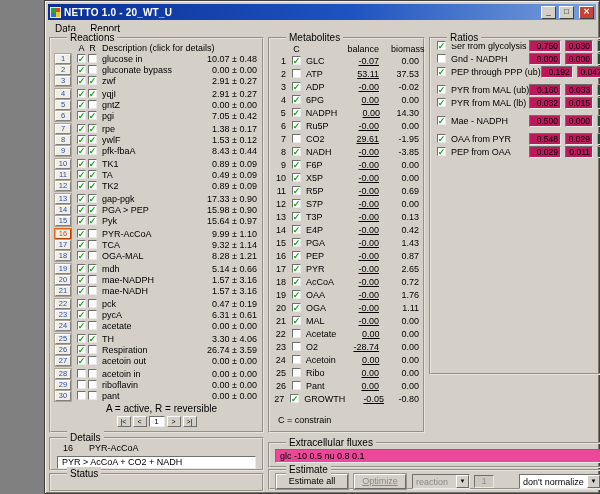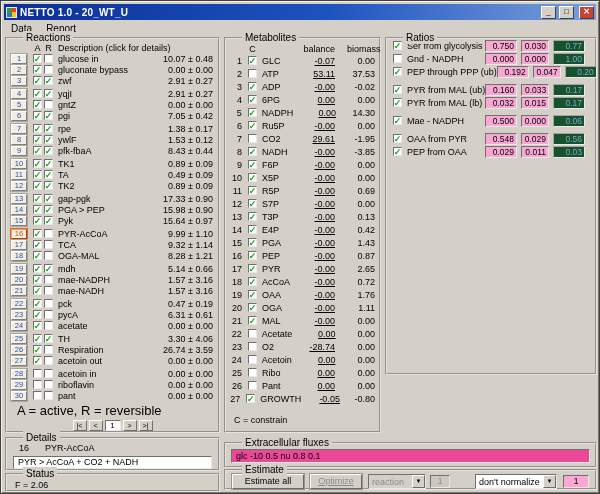--- a/index.html
+++ b/index.html
@@ -1,18 +1,18 @@
 <!DOCTYPE html>
 <html><head>
 <meta charset="utf-8">
 <style>
   *{box-sizing:border-box;margin:0;padding:0;}
   html,body{width:600px;height:494px;}
   body{position:relative;font-family:"Liberation Sans",sans-serif;background:#808080;overflow:hidden;font-size:10px;color:#000;}
-  .window{position:absolute;inset:0;background:#d4d0c8;border:1px solid #404040;box-shadow:inset 1px 1px 0 #f4f2ec, inset -1px -1px 0 #7a766e;padding:3px;}
+  .window{position:absolute;inset:0;background:#d4d0c8;border:1px solid #404040;box-shadow:inset 1px 1px 0 #f4f2ec, inset -1px -1px 0 #7a766e;padding:3px;margin-left:44px;}
   
   .titlebar{height:16px;background:linear-gradient(90deg,#0b2f96 0%,#1d53c0 55%,#7ba0dc 100%);display:flex;align-items:center;gap:3px;padding:0 2px;color:#fff;}
   .app-icon{width:11px;height:11px;flex:none;border:1px solid #e8e8e8;background:conic-gradient(#e04818 0 25%,#f6c618 0 50%,#2878d0 0 75%,#28a048 0 100%);}
   .tb-title{flex:1;font-size:10px;font-weight:bold;white-space:nowrap;letter-spacing:.2px;}
   .tbb{width:15px;height:13px;flex:none;background:#d4d0c8;border:1px solid;border-color:#fff #404040 #404040 #fff;font-size:8px;line-height:10px;text-align:center;color:#000;}
   .tbb.close{background:#c94335;color:#fff;font-weight:bold;margin-left:2px;}
   
   .menubar{height:16px;display:flex;align-items:center;font-size:10px;}
   .menu-item{padding:1px 7px;}
   
@@ -27,21 +27,21 @@
   .rx-header .h-a{width:9px;text-align:center;}
   .rx-header .h-r{width:9px;text-align:center;margin-left:2px;}
   .rx-header .h-desc{margin-left:5px;white-space:nowrap;}
   .rx-row{display:flex;align-items:center;height:11px;padding-left:4px;}
   .rx-row.gap{margin-top:2px;}
   .numbtn{width:16px;height:10px;flex:none;margin-right:6px;background:#f1eee6;border:1px solid;border-color:#fff #808080 #808080 #fff;outline:1px solid #aaa69c;font-size:7.5px;line-height:8px;text-align:center;color:#2b4fa0;}
   .numbtn.sel{color:#d4500a;outline:1px solid #e06820;border-color:#f0a060 #b04000 #b04000 #f0a060;}
   .cb + .cb{margin-left:2px;}
   .rx-name{margin-left:5px;font-size:9px;line-height:10px;white-space:nowrap;}
   .rx-val{margin-left:auto;padding-right:5px;font-size:9px;white-space:nowrap;}
-  .rx-legend{font-size:13px;margin:2px 0 0 10px;}
+  .rx-legend{font-size:10px;margin:2px 0 0 10px;text-align:center;}
   .rx-pager{display:flex;justify-content:center;gap:2px;margin-top:2px;}
   .pgb{width:14px;height:11px;background:#d4d0c8;border:1px solid;border-color:#fff #707070 #707070 #fff;font-size:7px;line-height:9px;text-align:center;}
   .pgedit{width:16px;height:11px;background:#fff;border:1px solid;border-color:#707070 #e9e9e9 #e9e9e9 #707070;font-size:8px;line-height:9px;text-align:center;}
   
   #g-metabolites{left:223px;top:36px;width:157px;height:396px;}
   .mb-header{display:flex;align-items:flex-end;height:15px;padding:3px 4px 0 22px;font-size:9px;}
   .mb-header .h-c{width:9px;text-align:center;}
   .mb-header .h-bal{margin-left:auto;width:44px;text-align:right;}
   .mb-header .h-bio{width:40px;text-align:right;padding-left:12px;}
   .mb-row{display:flex;align-items:center;height:13px;padding:0 4px 0 2px;font-size:9px;}
@@ -53,21 +53,21 @@
   
   #g-ratios{left:384px;top:36px;width:212px;height:338px;}
   .rt-header{display:flex;align-items:flex-end;height:15px;padding:3px 10px 1px 6px;font-size:9px;}
   .rt-header .h-sp{flex:1;}
   .rt-header .h-val{width:32px;text-align:center;}
   .rt-header .h-err{width:32px;text-align:center;}
   .rt-header .h-est{width:36px;text-align:center;}
   .rt-row{display:flex;align-items:center;height:13px;padding:0 10px 0 6px;font-size:9px;}
   .rt-row.gap{margin-top:5px;}
   .rt-name{margin-left:5px;flex:1;white-space:nowrap;}
-  .box{height:12px;background:#f9a8d4;border:1px solid;border-color:#707070 #e9e9e9 #e9e9e9 #707070;font-size:8.5px;line-height:10px;padding:0 2px;text-align:right;white-space:nowrap;flex:none;}
+  .box{height:12px;background:#be185d;border:1px solid;border-color:#707070 #e9e9e9 #e9e9e9 #707070;font-size:8.5px;line-height:10px;padding:0 2px;text-align:right;white-space:nowrap;flex:none;}
   .rt-val{width:32px;}
   .rt-err{width:28px;margin-left:4px;}
   .rt-est{width:32px;margin-left:4px;background:#14532d;color:#8ba3cd;border-color:#a8a49c #eceae4 #eceae4 #a8a49c;}
   
   #g-details{left:4px;top:436px;width:215px;height:34px;}
   .dt-line{display:flex;gap:16px;padding:4px 0 0 12px;font-size:9px;}
   .eqbox{margin:3px 6px 0 6px;height:13px;background:#fff;border:1px solid;border-color:#707070 #e9e9e9 #e9e9e9 #707070;font-size:9px;line-height:11px;padding:0 4px;white-space:nowrap;overflow:hidden;}
   #g-status{left:4px;top:472px;width:215px;height:19px;}
   .st-text{font-size:9px;padding:5px 0 0 8px;}
   
@@ -603,21 +603,20 @@
     <span class="gtitle">Details</span>
     <div class="dt-line">
       <span>16</span>
       <span>PYR-AcCoA</span>
     </div>
     <div class="eqbox">PYR &gt; AcCoA + CO2 + NADH</div>
   </div>
 
   <div class="group" id="g-status">
     <span class="gtitle">Status</span>
-    <div class="st-text">F = 2.06</div>
   </div>
 
   <div class="group" id="g-extra">
     <span class="gtitle">Extracellular fluxes</span>
     <div class="ex-input">glc -10 0.5 nu 0.8 0.1</div>
   </div>
 
   <div class="group" id="g-estimate">
     <span class="gtitle">Estimate</span>
     <div class="est-row">

